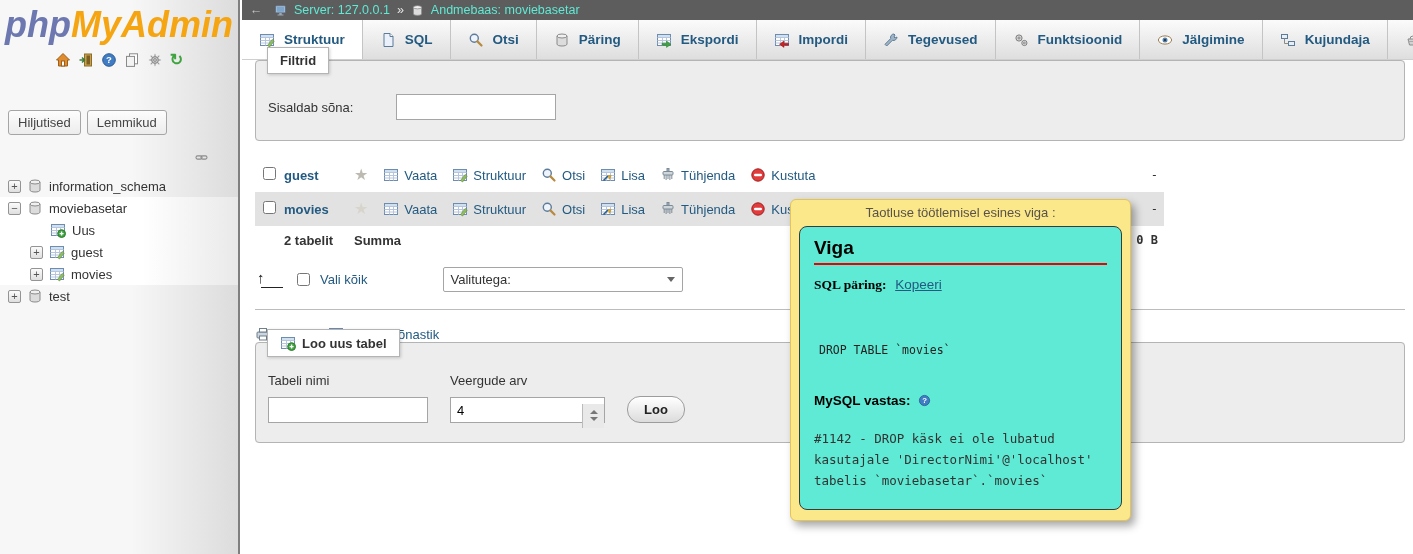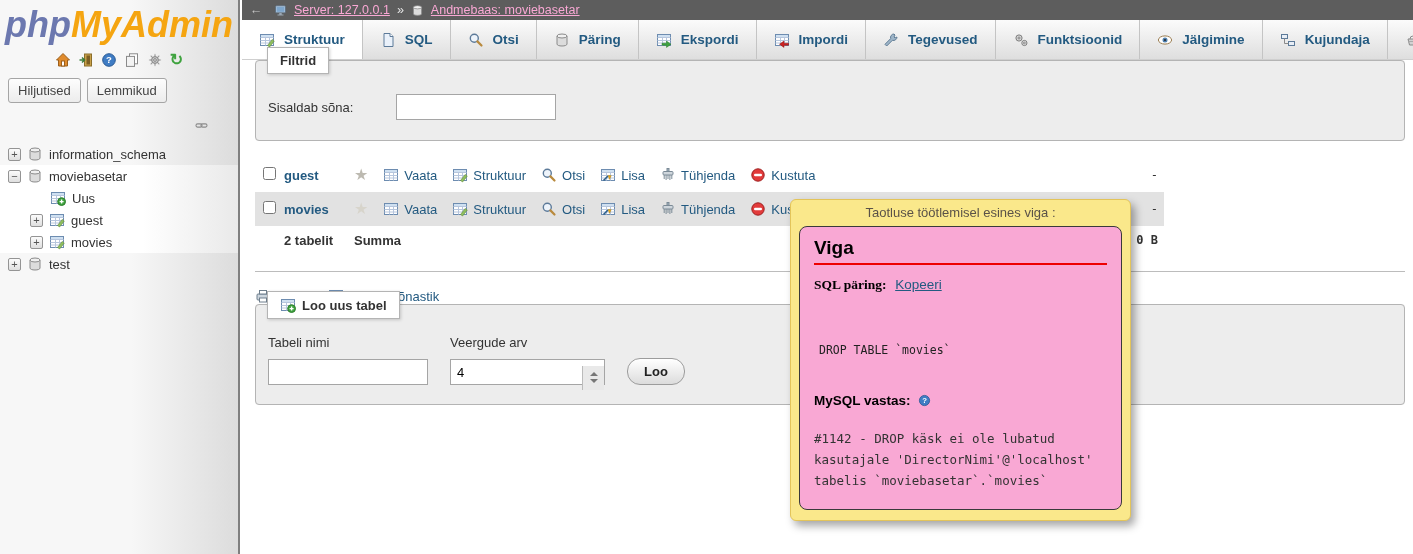--- a/index.html
+++ b/index.html
@@ -21,21 +21,21 @@
     background:linear-gradient(to right,#f7f7f7 55%, #dcdcdc 100%);
     border-right:2px solid #7f7f7f;
   }
   .logo { text-align:center; padding-top:4px; font-size:36px; font-weight:bold; font-style:italic; letter-spacing:0; }
   .logo .p1 { color:#6c78af; }
   .logo .p2 { color:#f5a511; }
   .side-icons { display:flex; justify-content:center; align-items:center; gap:7px; margin-top:6px; }
   .side-btns { display:flex; gap:6px; margin:10px 0 0 8px; }
   .side-btn {
     background:linear-gradient(#fdfdfd,#ececec); border:1px solid #a5a5a5; border-radius:3px;
-    padding:4px 9px; color:#444; cursor:pointer; font-size:13px;
+    padding:4px 9px; color:#444; cursor:pointer; font-size:13px;margin-top:32px;
   }
   .side-link-row { text-align:right; padding-right:30px; margin-top:14px; height:14px; }
   .tree { margin-top:12px; font-size:13px; color:#333; }
   .tree-row { display:flex; align-items:center; height:22px; gap:6px; }
   .lvl0 { padding-left:8px; }
   .lvl1 { padding-left:30px; }
   .lvl1b { padding-left:50px; }
   .tree-block-active { background:linear-gradient(to right,#ffffff 60%, #e9e9e9 100%); }
   .exp {
     width:13px; height:13px; border:1px solid #949494; border-radius:2px; flex:0 0 auto;
@@ -48,21 +48,21 @@
 
   
   #main { position:absolute; left:242px; top:0; width:1171px; height:554px; background:#fff; }
 
   .crumb {
     height:20px; background:#5d5d5d; color:#e8e8e8; display:flex; align-items:center;
     gap:7px; padding-left:3px; font-size:12.5px;
   }
   .crumb .back { color:#c9c9c9; width:22px; text-align:center; cursor:pointer; }
   .crumb .back::before { content:"\2190"; }
-  .crumb a { color:#f9a8d4;text-decoration:underline; }
+  .crumb a { color:#5eead4; }
 
   .tabs {
     height:40px; display:flex; align-items:stretch; list-style:none; margin:0; padding:0;
     background:linear-gradient(#fbfbfb,#dedede); border-bottom:1px solid #cfcfcf;
   }
   .tab {
     display:flex; align-items:center; gap:9px; padding:0 17px; cursor:pointer;
     border-right:1px solid #c4c4c4; color:#235a81; font-weight:bold; font-size:13.5px;
   }
   .tab.active { background:#fff; }
@@ -151,21 +151,21 @@
 
   
   .dialog {
     position:absolute; left:790px; top:199px; width:341px; height:322px; z-index:20;
     background:#fae88b; border:1px solid #e3c45a; border-radius:6px;
     box-shadow:4px 5px 9px rgba(0,0,0,.35);
   }
   .dlg-title { text-align:center; color:#5a5248; padding:5px 4px 3px; font-size:13px; cursor:move; }
   .dlg-body {
     position:absolute; left:8px; right:8px; top:26px; bottom:10px;
-    background:#f9a8d4; border:1px solid #3a3a3a; border-radius:8px;
+    background:#5eead4; border:1px solid #3a3a3a; border-radius:8px;
     padding:8px 14px; overflow:hidden;
   }
   .err-h1 { font-size:19px; font-weight:bold; color:#000; margin:2px 0 4px; }
   .hr-red { border:0; border-top:2px solid #ee0000; margin:0 0 12px 0; }
   .err-sqlline { font-size:13.5px; }
   .err-sqlline b { color:#000;font-family:Liberation Serif, serif; }
   .copy-link { color:#235a81; text-decoration:underline; margin-left:5px; }
   .err-query { margin:50px 0 0 5px; font-family:"DejaVu Sans Mono",monospace; font-size:11.5px; color:#222; }
   .err-mysql { margin-top:36px; font-weight:bold; color:#000; font-size:13.5px; display:flex; align-items:center; gap:7px; }
   .err-msg { margin-top:20px; font-family:"DejaVu Sans Mono",monospace; font-size:12.5px; line-height:21px; color:#333; }
@@ -564,20 +564,31 @@
       <div class="tr foot">
         <div class="c-check"></div>
         <div class="c-name">2 tabelit</div>
         <div class="c-act">
             <span>Summa</span>
           </div>
         <div class="c-ovh">0 B</div>
       </div>
     </div>
 
+    <div class="bulk">
+      <span class="chk-arrow"></span>
+      <input type="checkbox" style="">
+      <span class="bulk-label">Vali kõik</span>
+      <span class="sel-wrap">
+        <select class="pma-sel">
+          <option>Valitutega:</option>
+        </select>
+        <span class="sel-chev"></span>
+      </span>
+    </div>
 
     <hr class="divider">
 
     <div class="foot-links">
       <a href="#" class="foot-link">
         <svg class="ic">
             <use href="#s-printer"></use>
           </svg>
         <span>Prindi</span>
       </a>

